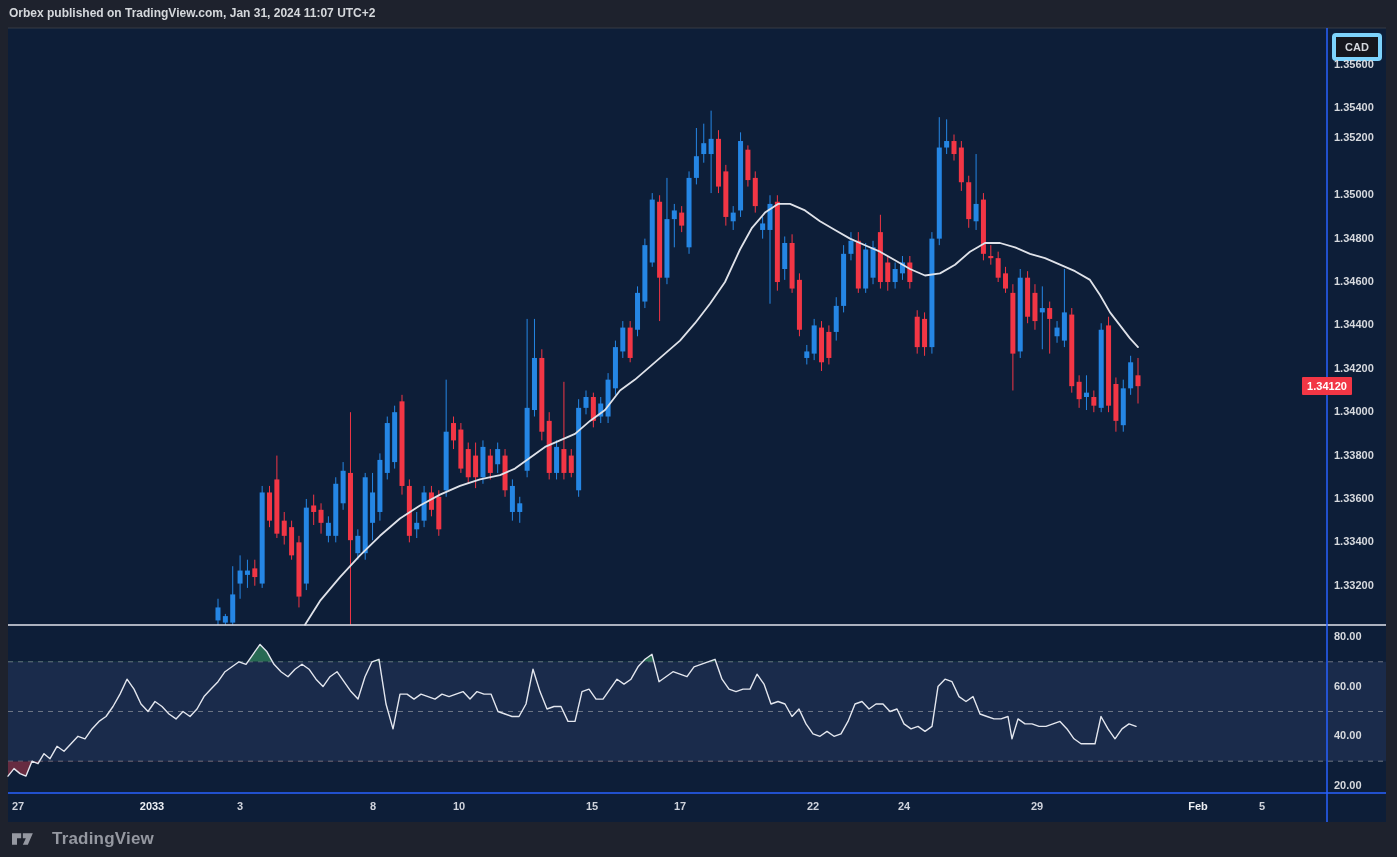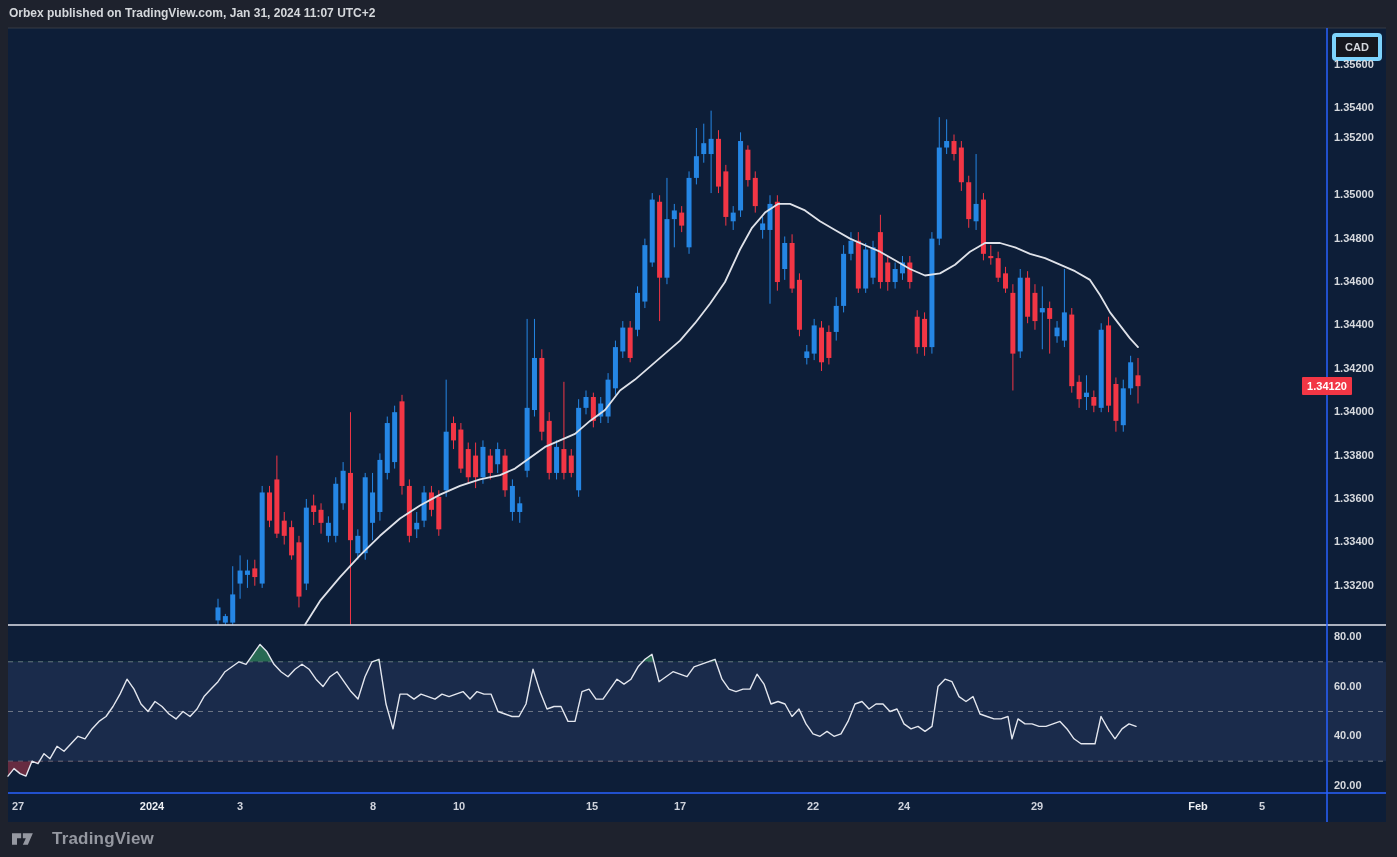--- a/index.html
+++ b/index.html
@@ -325,21 +325,21 @@
       </div>
     <div id="rsi-axis-labels">
         <div class="axis-label" style="top: 629.929px;">80.00</div>
         <div class="axis-label" style="top: 679.633px;">60.00</div>
         <div class="axis-label" style="top: 729.337px;">40.00</div>
         <div class="axis-label" style="top: 779.041px;">20.00</div>
       </div>
     <div class="price-badge" id="last-price-badge" style="top: 377.157px;">1.34120</div>
     <div id="time-axis-labels">
         <div class="time-label" style="left: 18px;">27</div>
-        <div class="time-label bold" style="left: 152px;">2024</div>
+        <div class="time-label bold" style="left: 152px;">2033</div>
         <div class="time-label" style="left: 240px;">3</div>
         <div class="time-label" style="left: 373px;">8</div>
         <div class="time-label" style="left: 459px;">10</div>
         <div class="time-label" style="left: 592px;">15</div>
         <div class="time-label" style="left: 680px;">17</div>
         <div class="time-label" style="left: 813px;">22</div>
         <div class="time-label" style="left: 904px;">24</div>
         <div class="time-label" style="left: 1037px;">29</div>
         <div class="time-label bold" style="left: 1173px; margin-left: 25px;">Feb</div>
         <div class="time-label" style="left: 1262px;">5</div>

